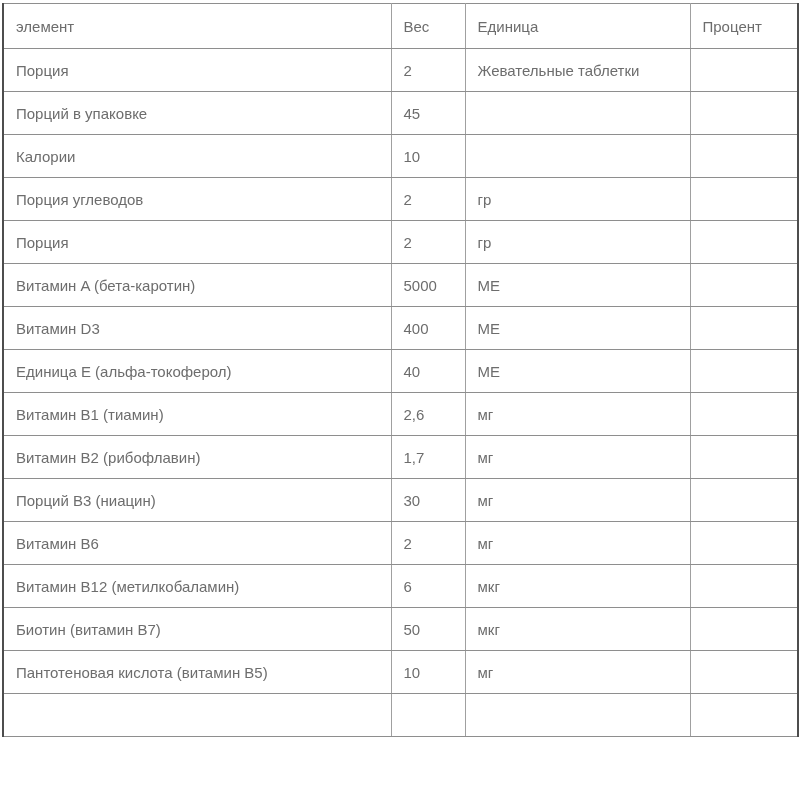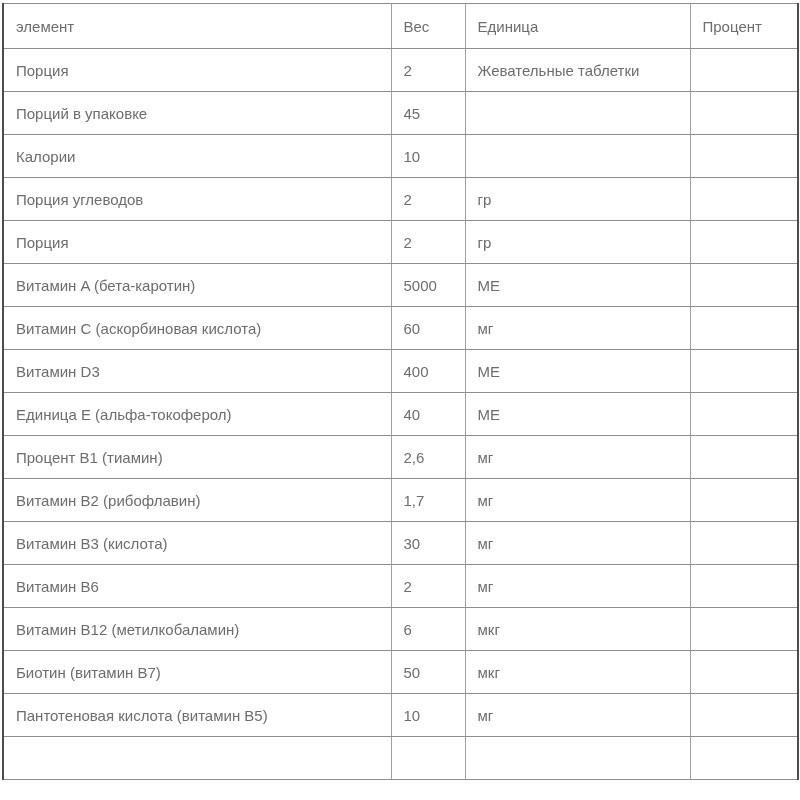--- a/index.html
+++ b/index.html
@@ -98,51 +98,45 @@
           <td>гр</td>
           <td></td>
         </tr>
         <tr>
           <td>Витамин A (бета-каротин)</td>
           <td>5000</td>
           <td>МЕ</td>
           <td></td>
         </tr>
         <tr>
-          <td>Витамин C (аскорбиновая кислота)</td>
-          <td>60</td>
-          <td>мг</td>
-          <td></td>
-        </tr>
-        <tr>
           <td>Витамин D3</td>
           <td>400</td>
           <td>МЕ</td>
           <td></td>
         </tr>
         <tr>
           <td>Единица E (альфа-токоферол)</td>
           <td>40</td>
           <td>МЕ</td>
           <td></td>
         </tr>
         <tr>
-          <td>Процент B1 (тиамин)</td>
+          <td>Витамин B1 (тиамин)</td>
           <td>2,6</td>
           <td>мг</td>
           <td></td>
         </tr>
         <tr>
           <td>Витамин B2 (рибофлавин)</td>
           <td>1,7</td>
           <td>мг</td>
           <td></td>
         </tr>
         <tr>
-          <td>Витамин B3 (кислота)</td>
+          <td>Порций B3 (ниацин)</td>
           <td>30</td>
           <td>мг</td>
           <td></td>
         </tr>
         <tr>
           <td>Витамин B6</td>
           <td>2</td>
           <td>мг</td>
           <td></td>
         </tr>

